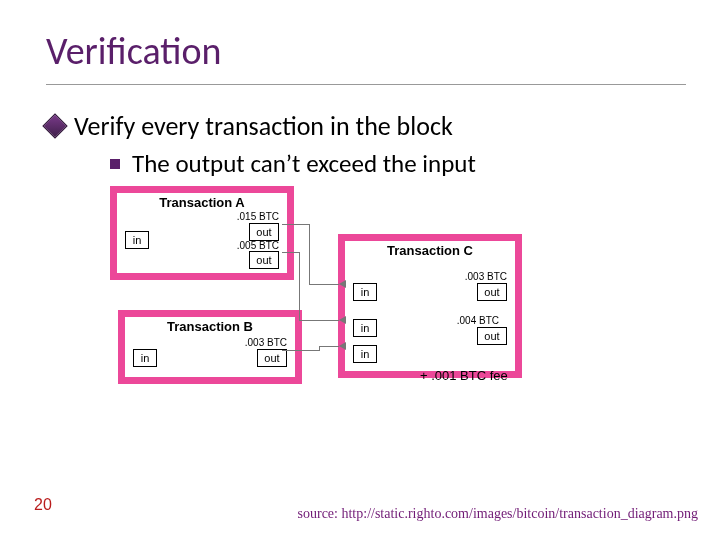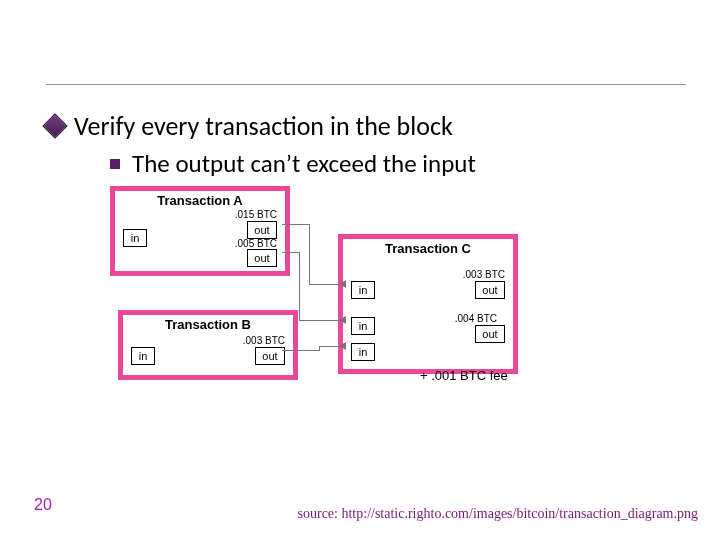--- a/index.html
+++ b/index.html
@@ -81,21 +81,21 @@
     background: #5a1f6a;
     margin-right: 14px;
     flex: 0 0 auto;
   }
   .page-num {
     position: absolute;
     left: 34px;
     bottom: 26px;
     font-size: 16px;
     font-family: Arial, sans-serif;
-    color: #a21caf;
+    color: #b91c1c;
     text-align: center;
   }
   .source {
     position: absolute;
     right: 22px;
     bottom: 18px;
     font-size: 14px;
     font-family: "Times New Roman", Times, serif;
     color: #701a75;
   }
@@ -105,21 +105,21 @@
     position: absolute;
     left: 110px;
     top: 186px;
     width: 410px;
     height: 228px;
     font-family: Arial, Helvetica, sans-serif;
     background: #fff;
   }
   .tx {
     position: absolute;
-    border: 5px solid #ec4899;
+    border: 7px solid #ec4899;
     background: #fff;
   }
   .tx-title {
     position: absolute;
     top: 2px;
     left: 0;
     right: 0;
     text-align: center;
     font-size: 13px;
     font-weight: bold;
@@ -152,20 +152,21 @@
     border-top: 4px solid transparent;
     border-bottom: 4px solid transparent;
     border-right: 7px solid #777;
   }
 </style>
 </head>
 <body>
 
 <div class="slide">
 
+  <div class="title">Verification</div>
   <div class="rule"></div>
 
   <div class="bullet1">
     <span class="diamond-icon"></span>
     <span>Verify every transaction in the block</span>
   </div>
 
   <div class="bullet2">
     <span class="square-icon"></span>
     <span>The output can’t exceed the input</span>

